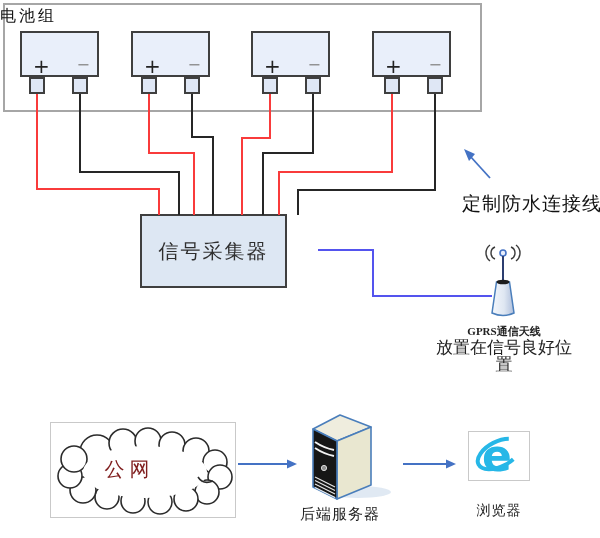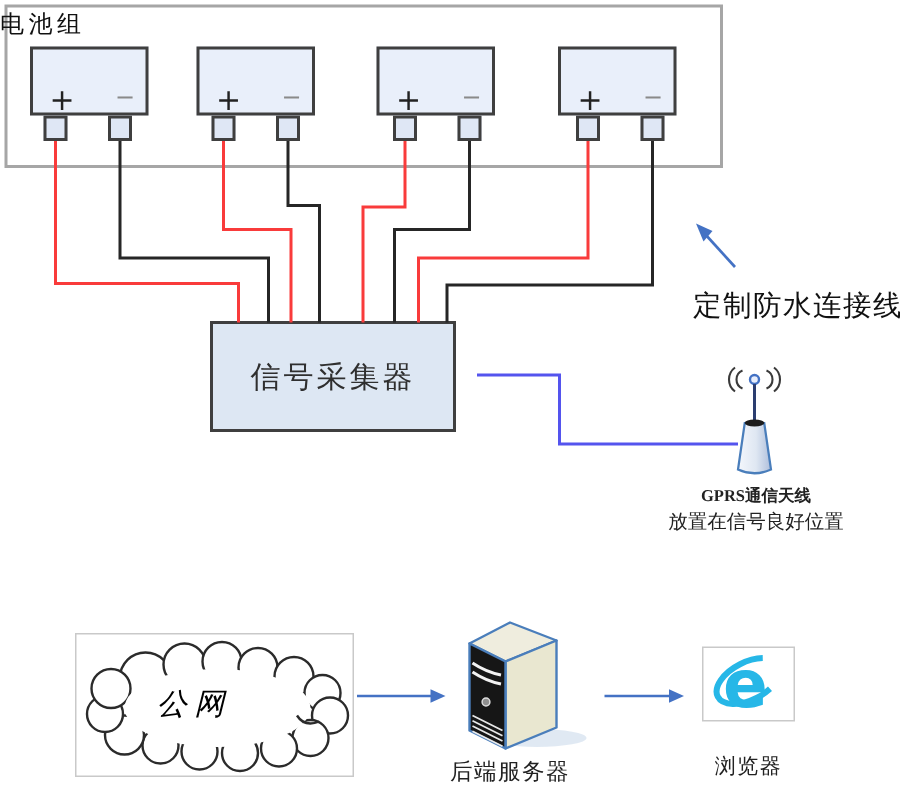--- a/index.html
+++ b/index.html
@@ -22,41 +22,41 @@
     border:2px solid #3f3f3f;background:#e9effa;z-index:2;
   }
   .battery .plus{position:absolute;left:11px;bottom:-3px;font-size:20px;color:#222;font-family:"DejaVu Sans",sans-serif;}
   .battery .minus{position:absolute;right:7px;bottom:1px;font-size:16px;color:#8a8a8a;font-family:"DejaVu Sans",sans-serif;}
   .terminal{
     top:77px;width:16px;height:17px;box-sizing:border-box;
     border:2px solid #3f3f3f;background:#dfe7f5;z-index:2;
   }
   
   .collector{
-    left:140px;top:214px;width:164px;height:74px;box-sizing:border-box;
+    left:140px;top:214px;width:147px;height:74px;box-sizing:border-box;
     border:2px solid #3f3f3f;background:#dde7f3;z-index:1;
     display:flex;align-items:center;justify-content:center;
     font-size:20px;letter-spacing:2px;color:#2f2f2f;
   }
   .label-waterproof{
     left:462px;top:191px;width:156px;font-size:19px;letter-spacing:1px;color:#111;z-index:3;
   }
   .label-antenna{
     left:428px;top:323px;width:152px;text-align:center;z-index:3;color:#222;
   }
   .label-antenna .l1{font-size:11px;font-weight:bold;line-height:16px;}
-  .label-antenna .l2{font-size:13px;line-height:17px;}
+  .label-antenna .l2{font-size:17px;line-height:17px;}
   
   .cloud-box{
     left:50px;top:422px;width:186px;height:96px;box-sizing:border-box;
     border:1px solid #c9c9c9;background:#fff;z-index:1;
   }
   .cloud-label{
     left:50px;top:456px;width:154px;text-align:center;
-    font-size:20px;color:#000000;z-index:3;font-style:italic;
+    font-size:20px;color:#7f1d1d;z-index:3;
   }
   .server-label{
     left:300px;top:505px;width:92px;
     font-size:15px;letter-spacing:1px;color:#222;z-index:3;
   }
   .ie-box{
     left:468px;top:431px;width:62px;height:50px;box-sizing:border-box;
     border:1px solid #c9c9c9;background:#fff;z-index:1;
   }
   .browser-label{

